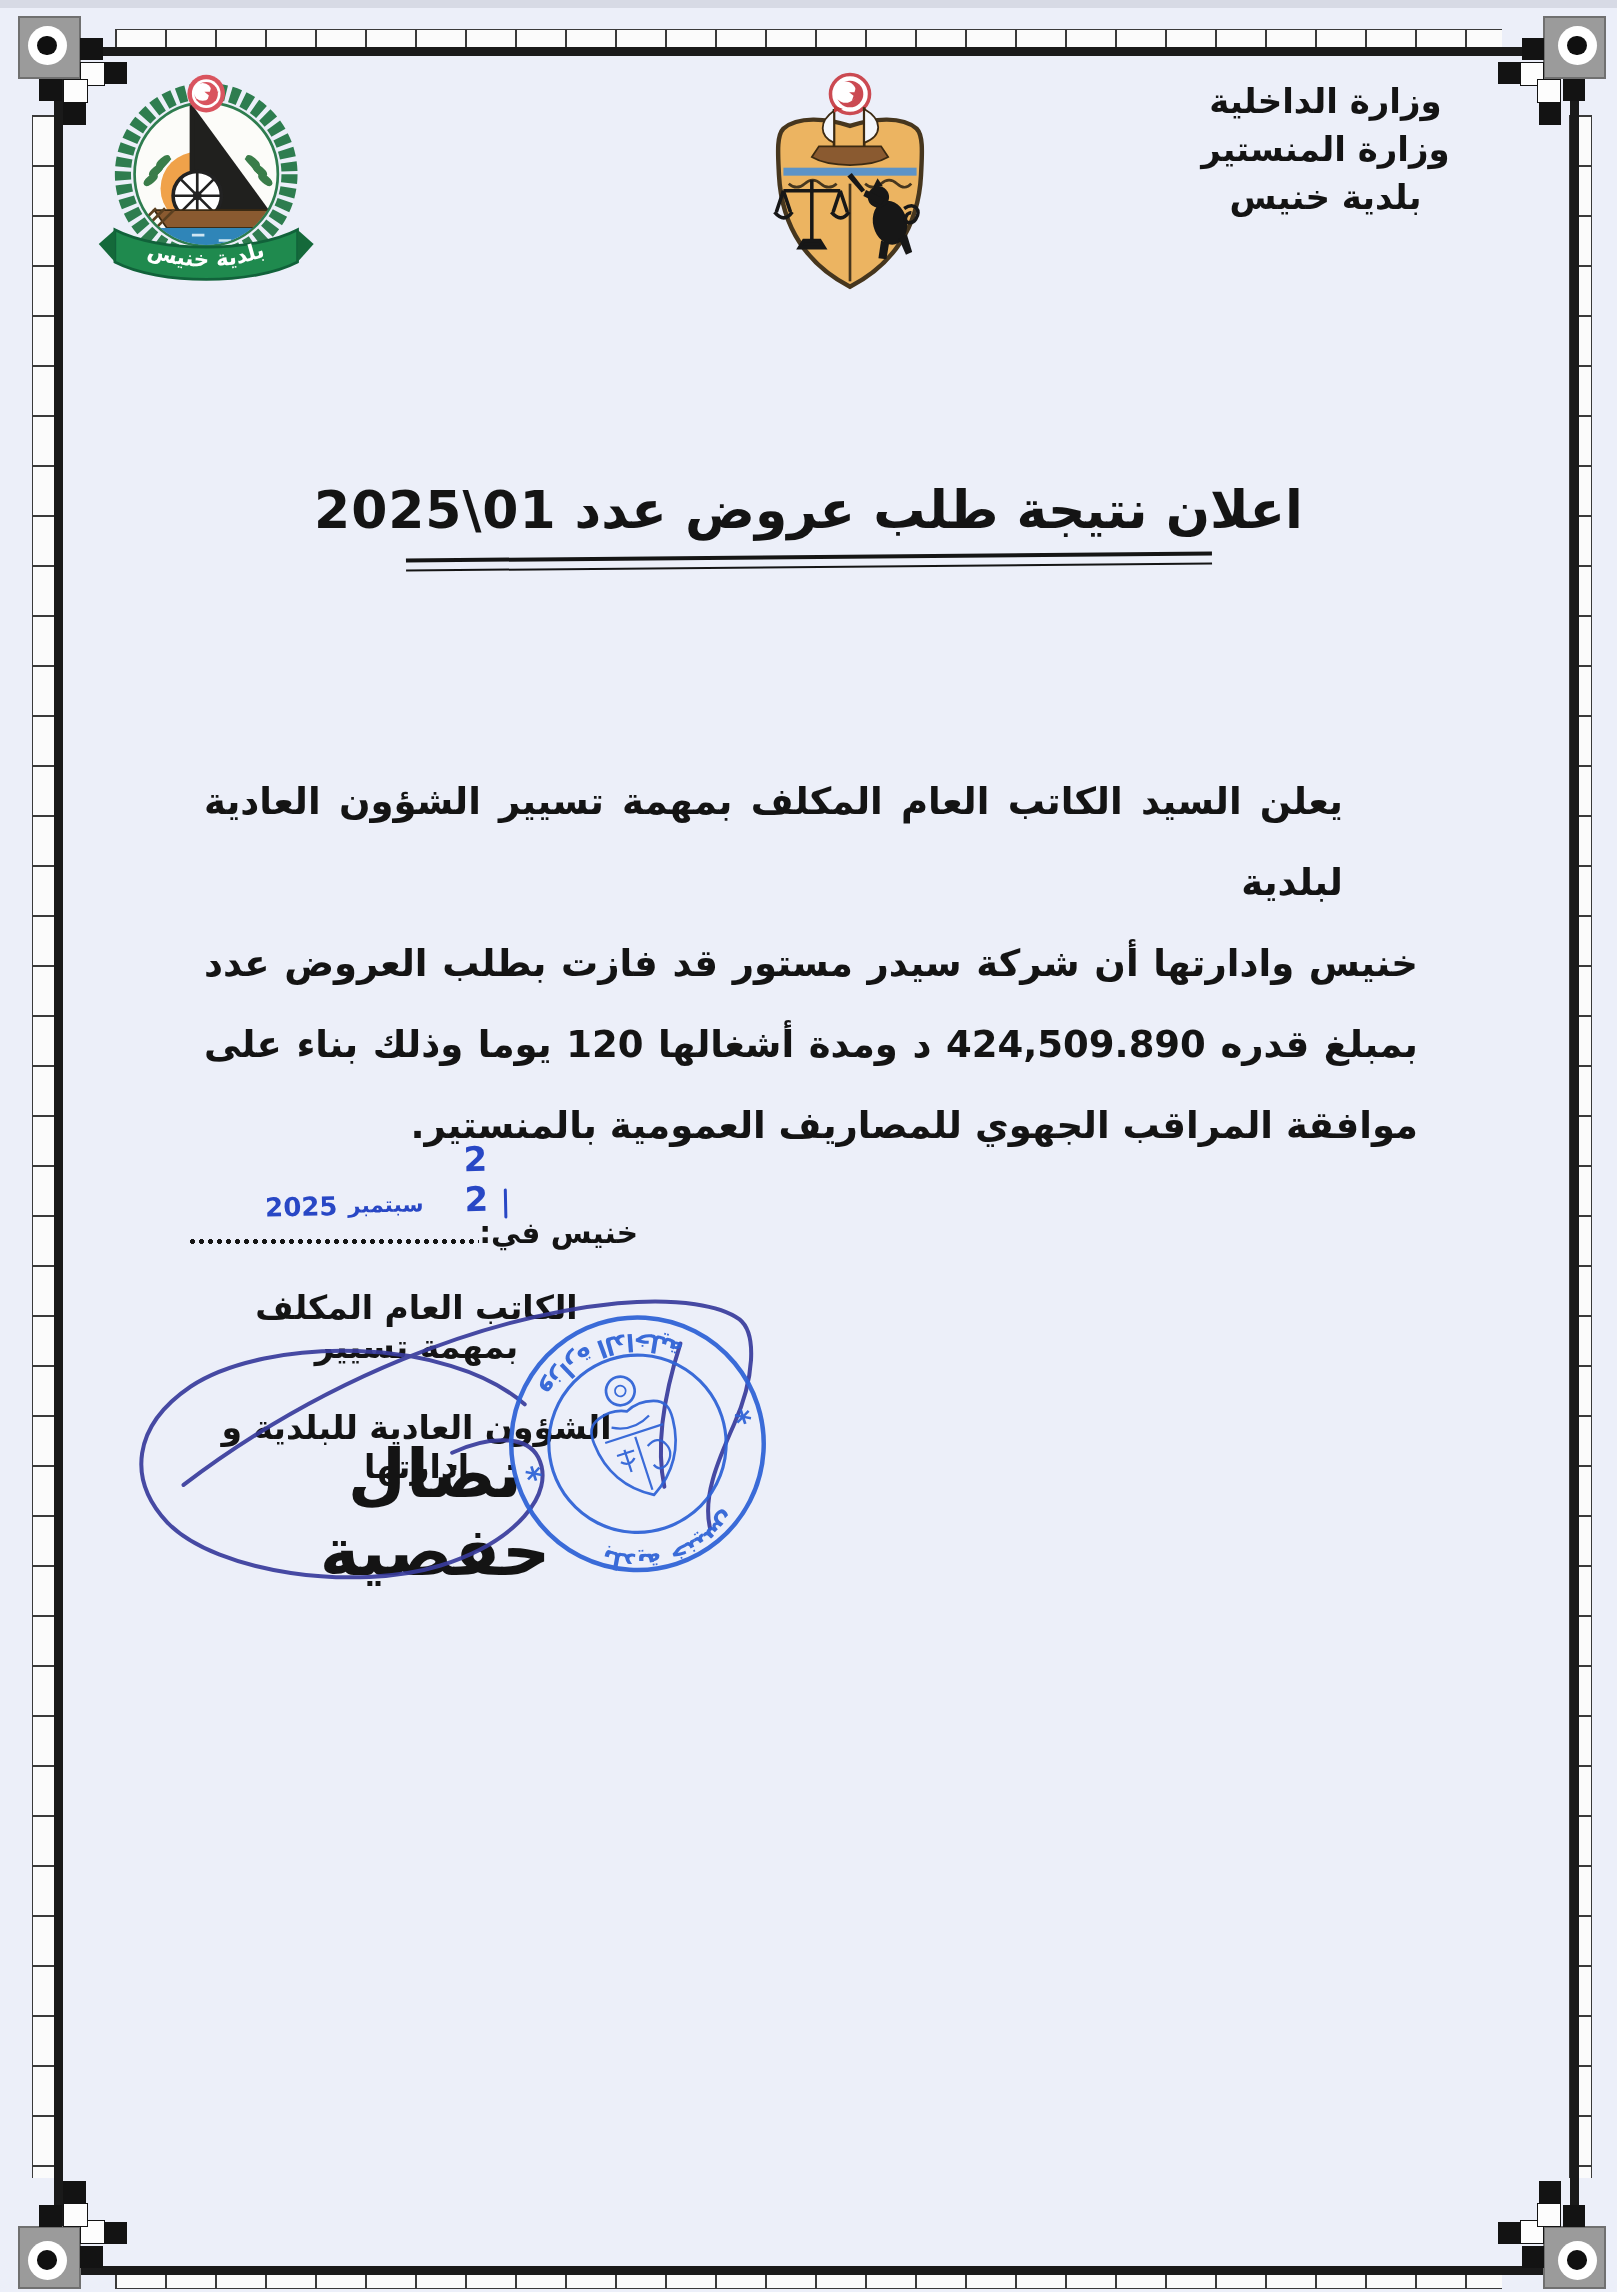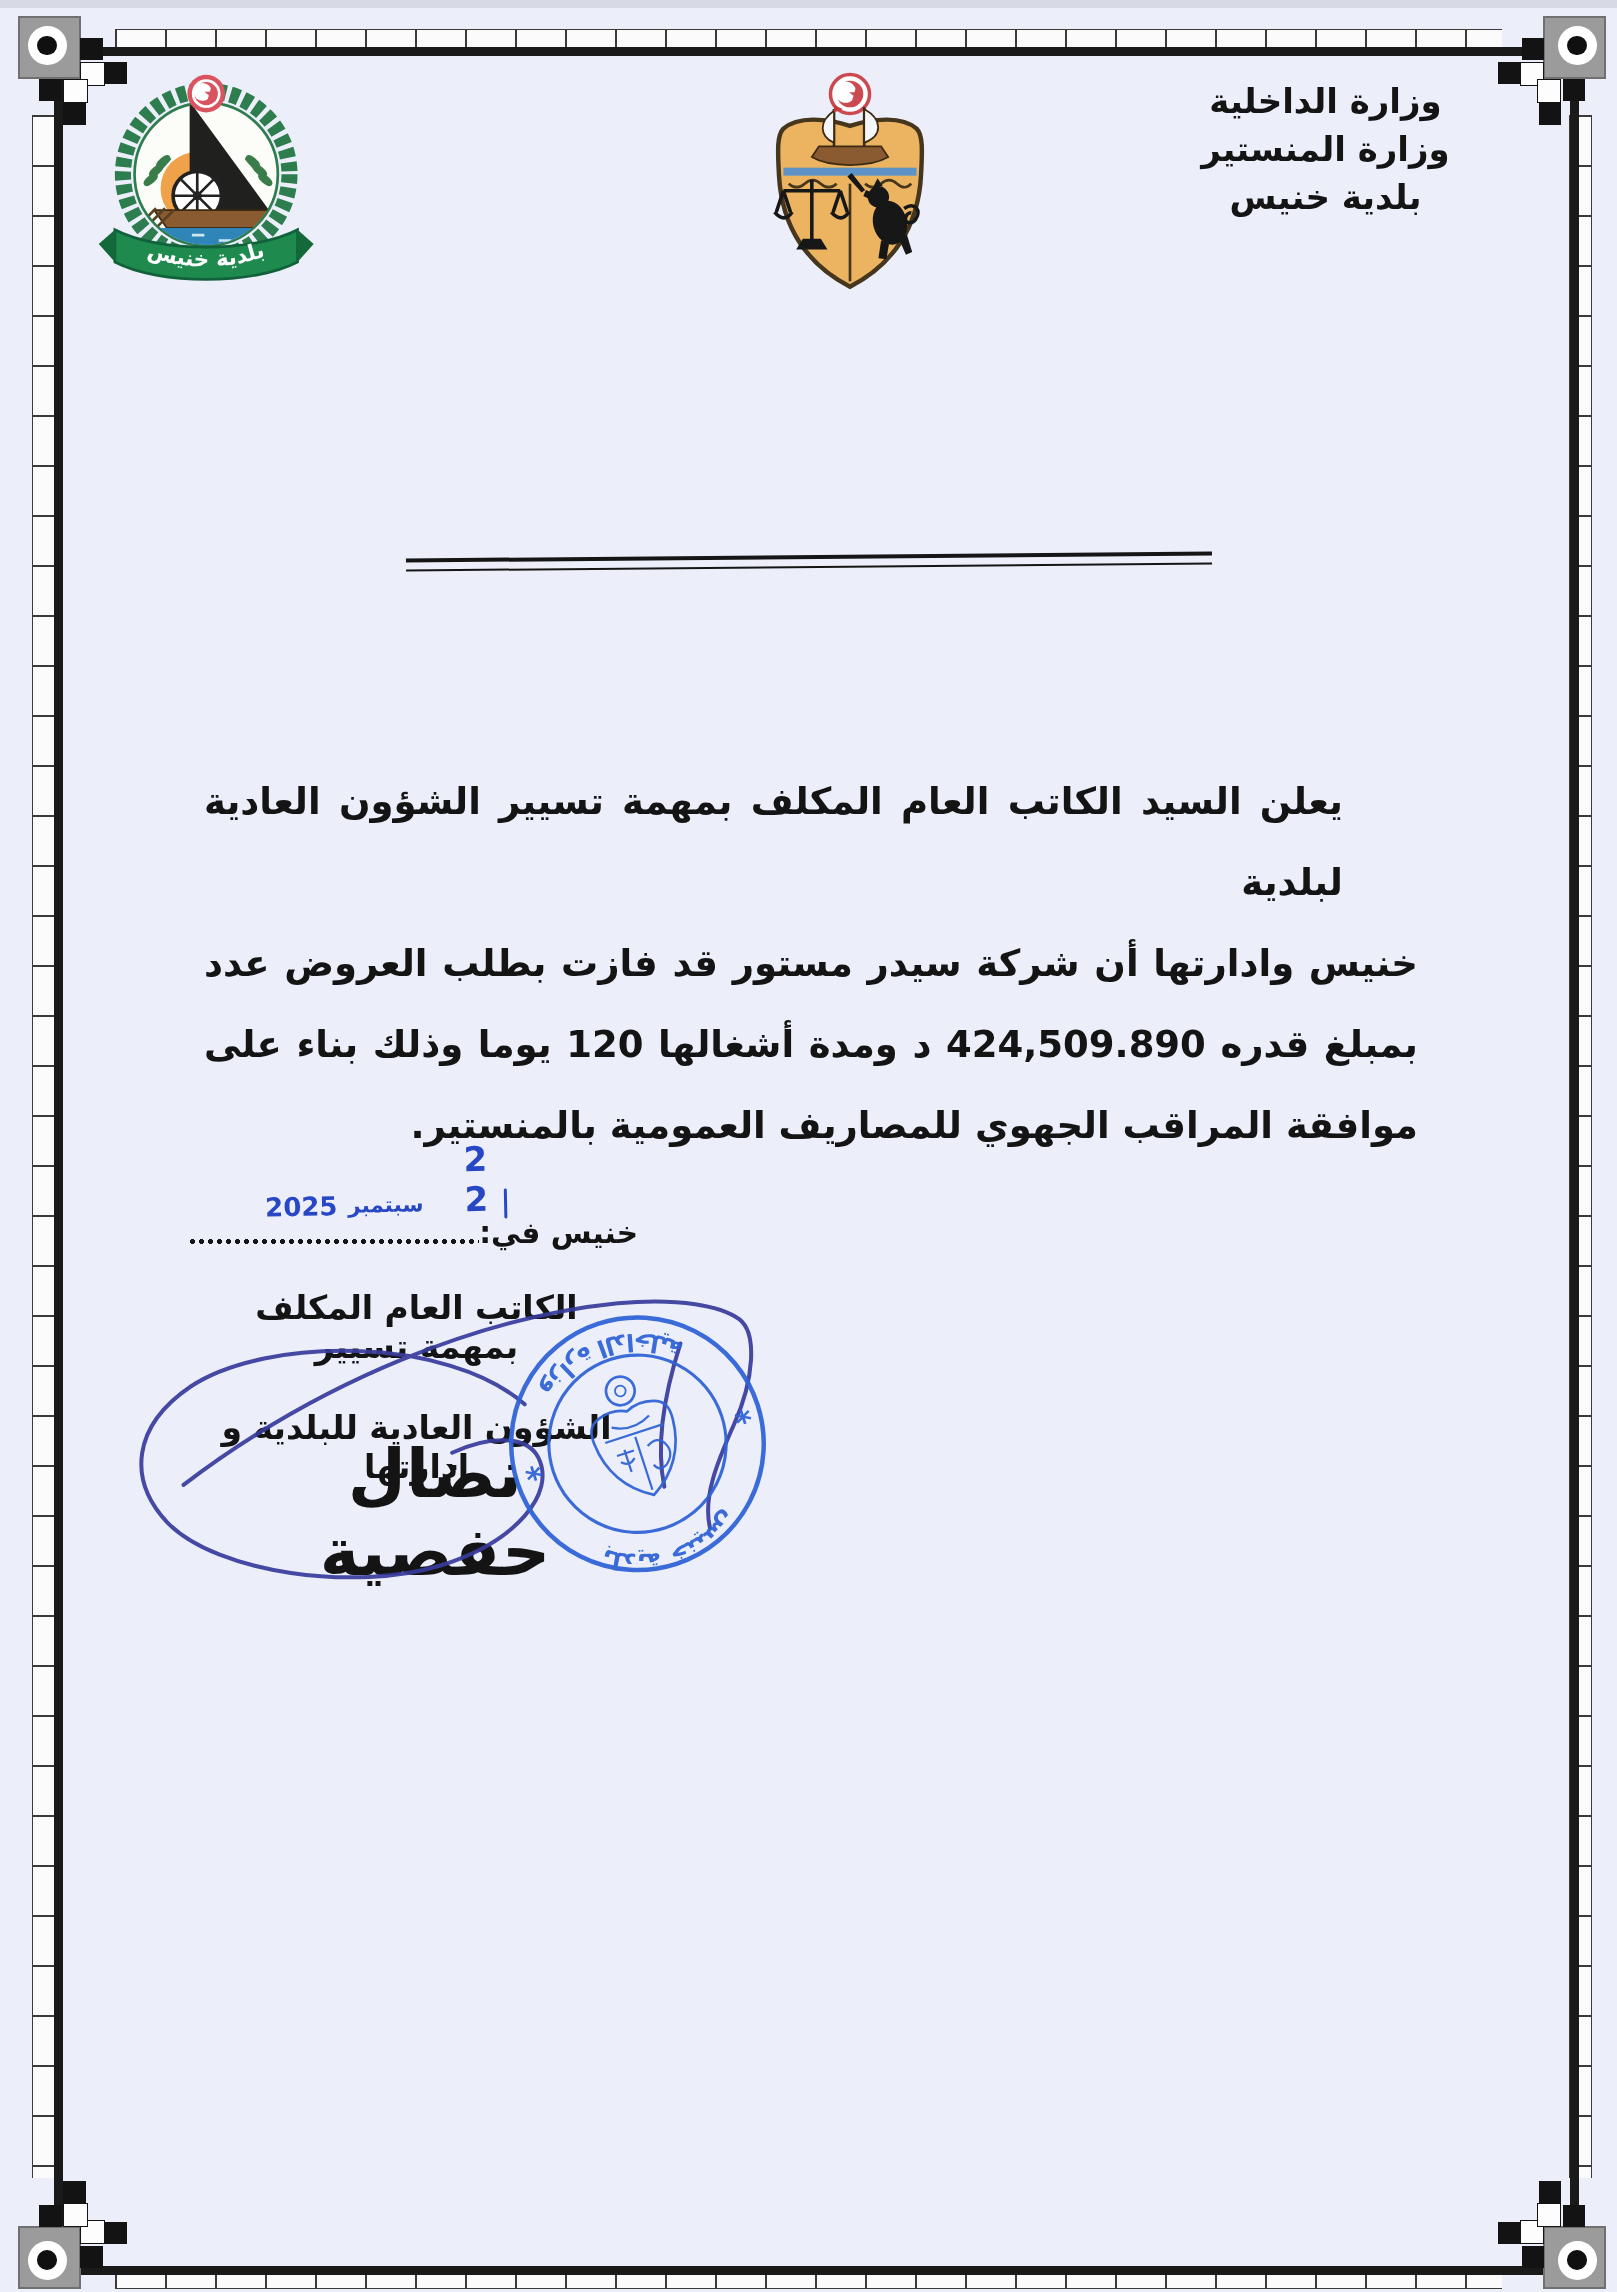--- a/index.html
+++ b/index.html
@@ -212,20 +212,26 @@
       <path d="M176 156 c12 -8 20 2 13 12 c-5 7 -14 4 -11 -3 c2 -5 6 -4 6 -4" fill="none" stroke="#171717" stroke-width="4"></path>
     </g>
   </svg>
 
   <div class="hdr-right">
     <div>وزارة الداخلية</div>
     <div>وزارة المنستير</div>
     <div>بلدية خنيس</div>
   </div>
 
+  <div class="title-wrap">
+    <span class="title-line">
+      <span>اعلان نتيجة طلب عروض عدد</span>
+      <span class="title-num" dir="ltr">2025\01</span>
+    </span>
+  </div>
   <div class="title-ul">
     <div class="u1"></div>
       <div class="u2"></div>
   </div>
 
   <div class="body-par">
     <div class="bl first">يعلن السيد الكاتب العام المكلف بمهمة تسيير الشؤون العادية لبلدية</div>
     <div class="bl">خنيس وادارتها أن شركة سيدر مستور قد فازت بطلب العروض عدد</div>
     <div class="bl">بمبلغ قدره 424,509.890 د ومدة أشغالها 120 يوما وذلك بناء على</div>
     <div class="bl last">موافقة المراقب الجهوي للمصاريف العمومية بالمنستير.</div>

